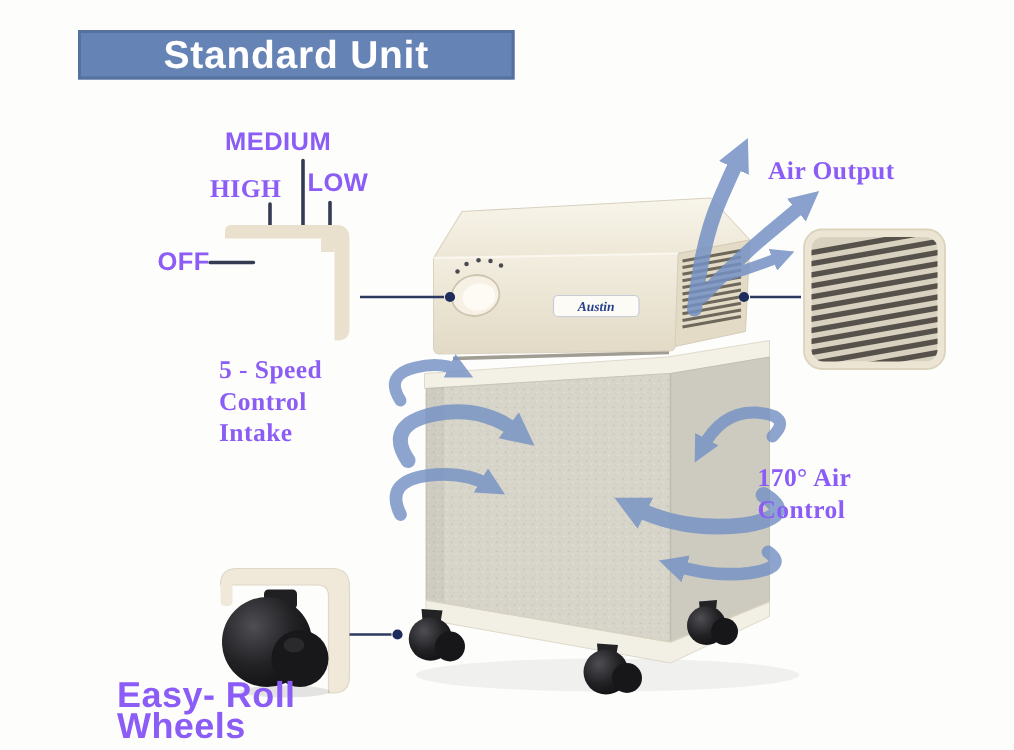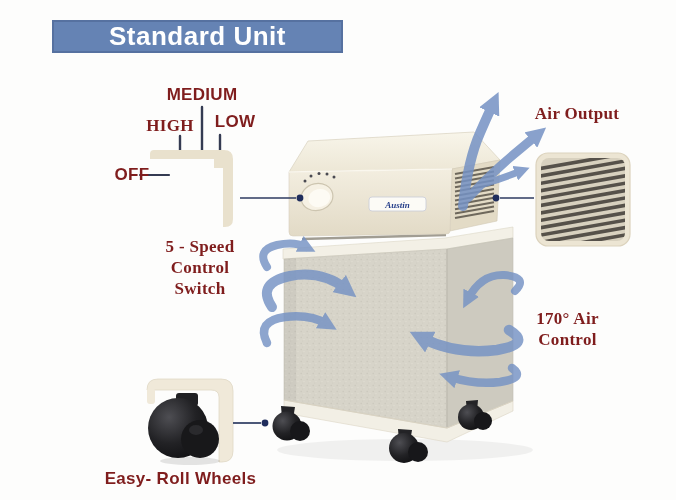--- a/index.html
+++ b/index.html
@@ -12,32 +12,32 @@
   .banner{
     position:absolute;left:52px;top:20px;width:291px;height:33px;
     background:#6583b4;border:2px solid #5671a0;
     display:flex;align-items:center;justify-content:center;
     box-sizing:border-box;
   }
   .banner span{
     color:#ffffff;font-size:26px;font-weight:bold;letter-spacing:0.5px;
   }
   .lbl{
-    position:absolute;color:#7f1d1d;font-weight:bold;
-    text-align:center;letter-spacing:0.3px;line-height:21px;font-size:17px;
+    position:absolute;color:#8b5cf6;font-weight:bold;
+    letter-spacing:0.3px;line-height:21px;font-size:17px;
   }
   .lbl div{white-space:nowrap;font-family:Liberation Serif, serif;}
   #lbl-medium{left:150px;top:84px;width:104px;}
   #lbl-high{left:140px;top:115px;width:60px;font-family:Liberation Serif, serif;}
   #lbl-low{left:205px;top:111px;width:60px;}
   #lbl-off{left:105px;top:164px;width:54px;}
   #lbl-switch{left:146px;top:236px;width:108px;}
   #lbl-airout{left:512px;top:103px;width:130px;}
   #lbl-intake{left:505px;top:308px;width:125px;}
-  #lbl-wheels{left:78px;top:468px;width:205px;font-size:17px;}
+  #lbl-wheels{left:78px;top:453px;width:205px;font-size:24px;}
 </style>
 </head>
 <body>
 
 <div class="stage">
 
   <svg class="illustration" viewBox="0 0 676 500">
     <defs>
       <pattern id="speck" width="6" height="6" patternUnits="userSpaceOnUse">
         <rect width="6" height="6" fill="#d7d4c9"></rect>
@@ -223,21 +223,21 @@
   </div>
 
   <div class="lbl" id="lbl-medium">MEDIUM</div>
   <div class="lbl" id="lbl-high">HIGH</div>
   <div class="lbl" id="lbl-low">LOW</div>
   <div class="lbl" id="lbl-off">OFF</div>
 
   <div class="lbl" id="lbl-switch">
     <div>5 - Speed</div>
     <div>Control</div>
-    <div>Switch</div>
+    <div>Intake</div>
   </div>
 
   <div class="lbl" id="lbl-airout">
     <div>Air Output</div>
   </div>
 
   <div class="lbl" id="lbl-intake">
     <div>170° Air</div>
     <div>Control</div>
   </div>

